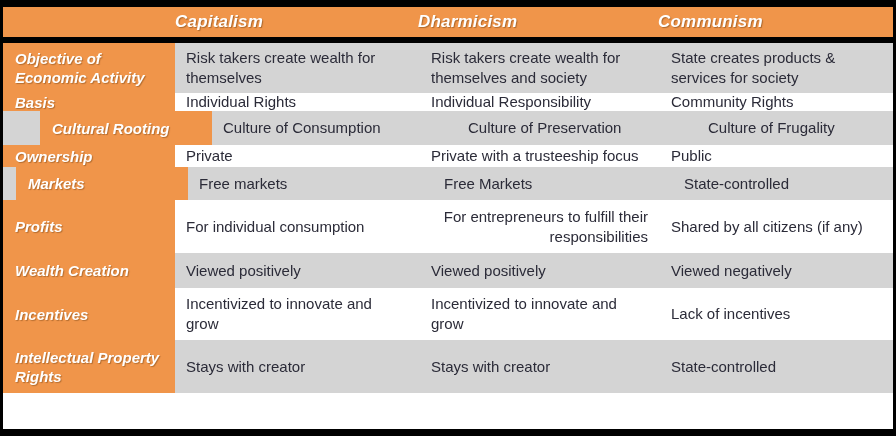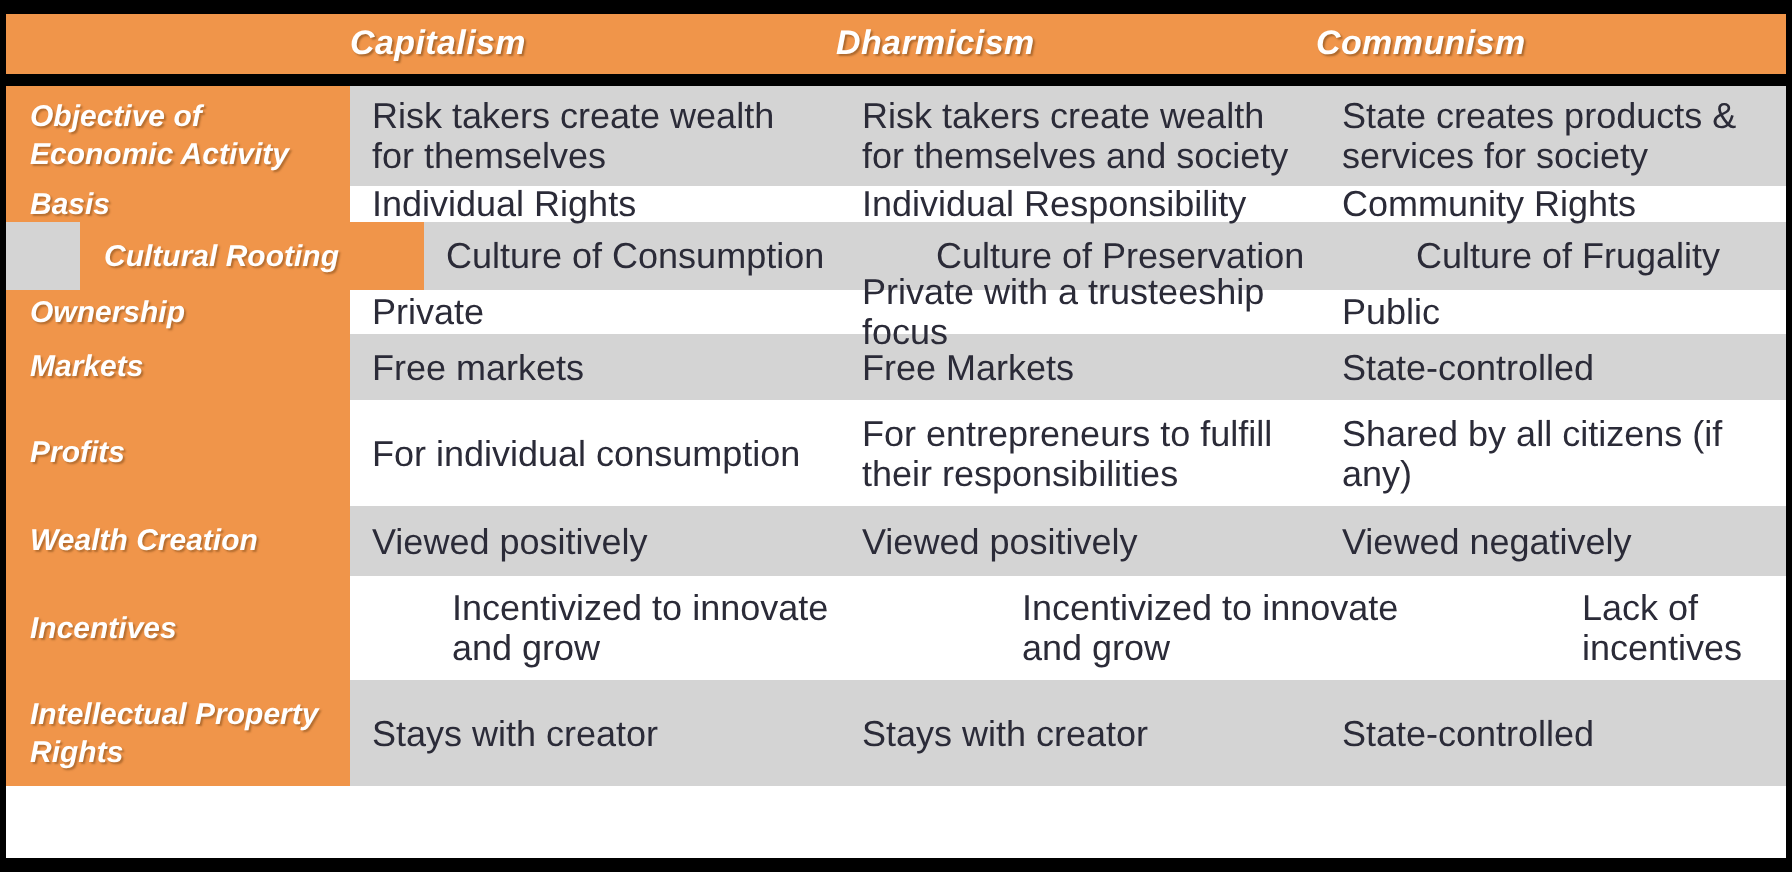--- a/index.html
+++ b/index.html
@@ -92,21 +92,21 @@
     display: flex;
     align-items: center;
     text-shadow: 1px 1px 1px rgba(90,50,10,.4);
     background: #F0954A;
   }
 
   .cell {
     box-sizing: border-box;
     padding: 0 12px 0 11px;
     color: #2b2b38;
-    font-size: 18px;
+    font-size: 15px;
     line-height: 20px;
     display: flex;
     align-items: center;
   }
   .cell.c1 { flex: 0 0 245px; }
   .cell.c2 { flex: 0 0 240px; }
   .cell.c3 { flex: 1 1 auto; }
 
   
   .bottom-rule {
@@ -150,39 +150,39 @@
           <div class="cell c1">Culture of Consumption</div>
           <div class="cell c2">Culture of Preservation</div>
           <div class="cell c3">Culture of Frugality</div>
         </div>
         <div class="row white" style="height: 22px;">
           <div class="label-cell">Ownership</div>
           <div class="cell c1">Private</div>
           <div class="cell c2">Private with a trusteeship focus</div>
           <div class="cell c3">Public</div>
         </div>
-        <div class="row gray" style="height: 33px;">
+        <div class="row gray" style="height: 33px; padding-left: 13px;">
           <div class="label-cell">Markets</div>
           <div class="cell c1">Free markets</div>
           <div class="cell c2">Free Markets</div>
           <div class="cell c3">State-controlled</div>
         </div>
-        <div class="row white" style="height: 53px;">
+        <div class="row white" style="height: 53px; text-align: right;">
           <div class="label-cell">Profits</div>
           <div class="cell c1">For individual consumption</div>
           <div class="cell c2">For entrepreneurs to fulfill their responsibilities</div>
           <div class="cell c3">Shared by all citizens (if any)</div>
         </div>
         <div class="row gray" style="height: 35px;">
           <div class="label-cell">Wealth Creation</div>
           <div class="cell c1">Viewed positively</div>
           <div class="cell c2">Viewed positively</div>
           <div class="cell c3">Viewed negatively</div>
         </div>
-        <div class="row white" style="height: 52px; gap: 40px;">
+        <div class="row white" style="height: 52px;">
           <div class="label-cell">Incentives</div>
           <div class="cell c1">Incentivized to innovate and grow</div>
           <div class="cell c2">Incentivized to innovate and grow</div>
           <div class="cell c3">Lack of incentives</div>
         </div>
         <div class="row gray" style="height: 53px;">
           <div class="label-cell">Intellectual Property Rights</div>
           <div class="cell c1">Stays with creator</div>
           <div class="cell c2">Stays with creator</div>
           <div class="cell c3">State-controlled</div>

